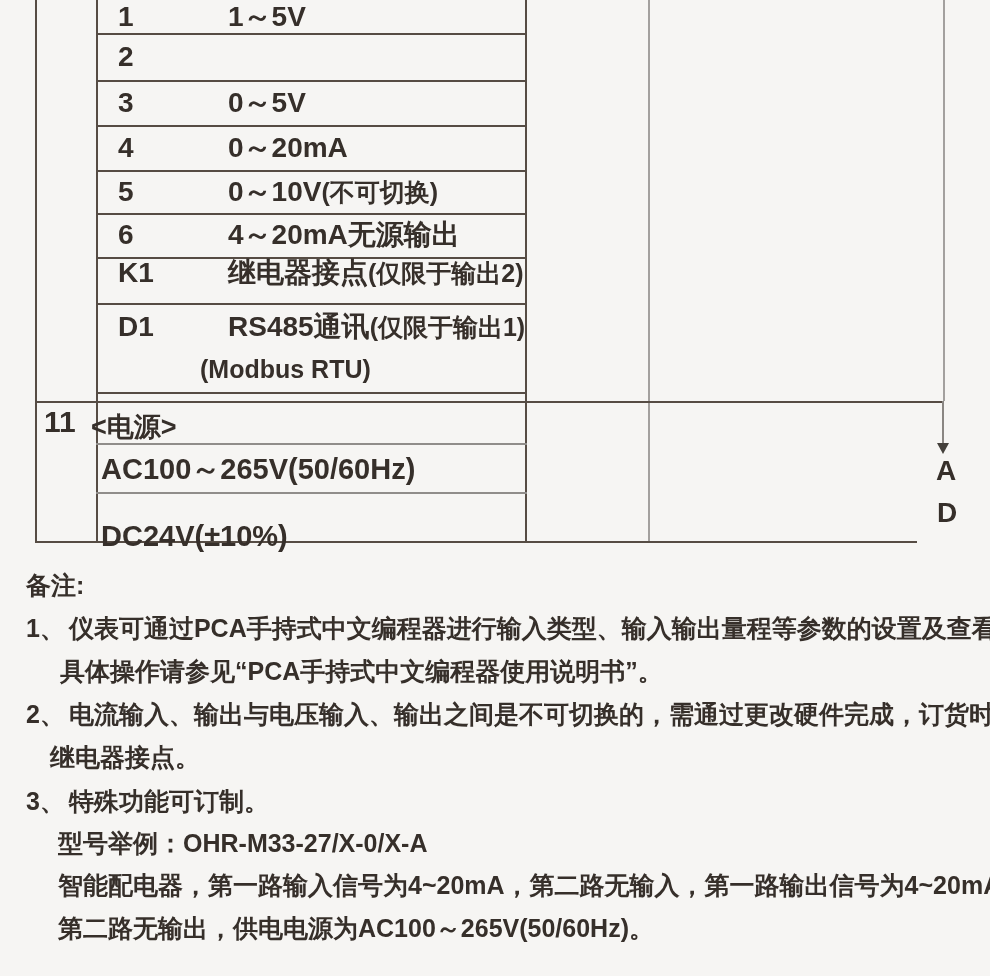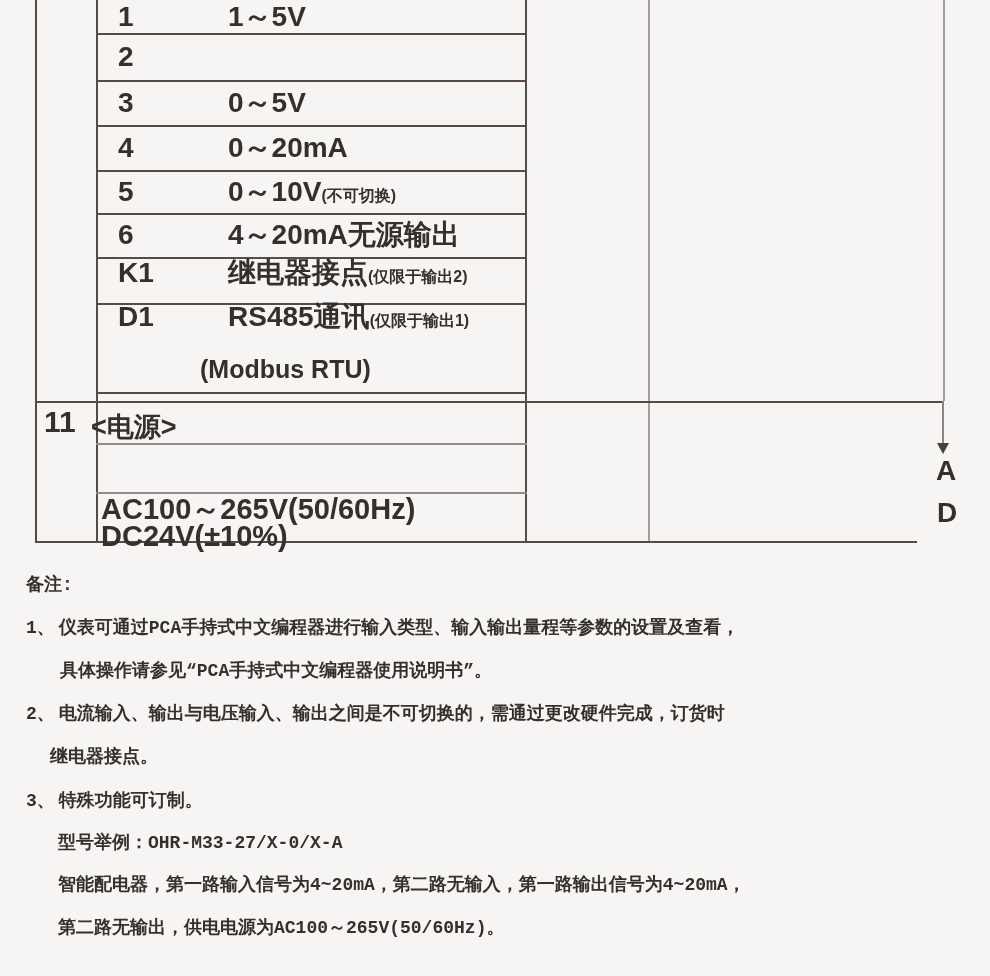--- a/index.html
+++ b/index.html
@@ -16,35 +16,35 @@
   .vl.dark{width:2px;background:#564c44;}
   .vl.gray{width:2px;background:#a3a09e;}
   .hl.dark{height:2px;background:#564c44;}
   .hl.gray{height:2px;background:#908d8a;}
   
   .inner{position:absolute;left:96px;top:0;width:429px;height:394px;}
   .trow{position:absolute;left:0;width:429px;display:flex;align-items:center;}
   .tcode{position:absolute;left:22px;font-size:28px;font-weight:600;white-space:nowrap;}
   .tval{position:absolute;left:132px;white-space:nowrap;}
   .tval .big{font-size:28px;font-weight:600;margin-top:44px;}
-  .tval .small{font-size:16px;font-weight:600;}
+  .tval .small{font-size:25px;font-weight:600;}
   .modbus{position:absolute;left:200px;top:355px;font-size:25px;font-weight:600;white-space:nowrap;}
   
   .pnum{position:absolute;left:44px;top:405px;font-size:30px;font-weight:600;}
   .ptitle{position:absolute;left:91px;top:409px;font-size:27px;font-weight:600;white-space:nowrap;}
-  .popt0{position:absolute;left:101px;top:450px;font-size:29px;font-weight:600;white-space:nowrap;margin-top:40px;}
+  .popt0{position:absolute;left:101px;top:450px;font-size:29px;font-weight:600;white-space:nowrap;}
   .popt1{position:absolute;left:101px;top:498px;font-size:29px;font-weight:600;white-space:nowrap;margin-top:22px;}
   
   .arrow-line{position:absolute;left:942px;top:401px;width:2px;height:43px;background:#8a8682;}
   .arrow-head{position:absolute;left:937px;top:443px;width:0;height:0;
     border-left:6px solid transparent;border-right:6px solid transparent;border-top:11px solid #44403b;}
   .letterA{position:absolute;left:936px;top:455px;font-size:28px;font-weight:600;}
   .letterD{position:absolute;left:937px;top:497px;font-size:28px;font-weight:600;}
   
-  .note{position:absolute;font-size:18px;font-weight:600;white-space:nowrap;line-height:30px;font-family:Liberation Mono, monospace;}
+  .note{position:absolute;font-size:25px;font-weight:600;white-space:nowrap;line-height:30px;}
   .note .nnum{margin-right:4px;}
   .nh{left:26px;top:570px;}
   .n1a{left:26px;top:613px;}
   .n1b{left:60px;top:656px;}
   .n2a{left:26px;top:699px;}
   .n2b{left:50px;top:742px;}
   .n3a{left:26px;top:786px;}
   .ex0{left:58px;top:828px;}
   .ex1{left:58px;top:870px;}
   .ex2{left:58px;top:913px;}
@@ -97,21 +97,21 @@
       <span class="tval"><span class="big">0～10V</span><span class="small">(不可切换)</span></span>
     </div>
     <div class="trow" style="top:213px;height:44px;">
       <span class="tcode">6</span>
       <span class="tval"><span class="big">4～20mA无源输出</span></span>
     </div>
     <div class="trow" style="top:257px;height:32px;">
       <span class="tcode">K1</span>
       <span class="tval"><span class="big">继电器接点</span><span class="small">(仅限于输出2)</span></span>
     </div>
-    <div class="trow" style="top:291px;height:52px;">
+    <div class="trow" style="top:301px;height:52px;">
       <span class="tcode">D1</span>
       <span class="tval"><span class="big">RS485通讯</span><span class="small">(仅限于输出1)</span></span>
     </div>
   </div>
   <div class="modbus">(Modbus RTU)</div>
 
   <div class="pnum">11</div>
   <div class="ptitle">&lt;电源&gt;</div>
   <div class="popt0">AC100～265V(50/60Hz)</div>
   <div class="popt1">DC24V(±10%)</div>

